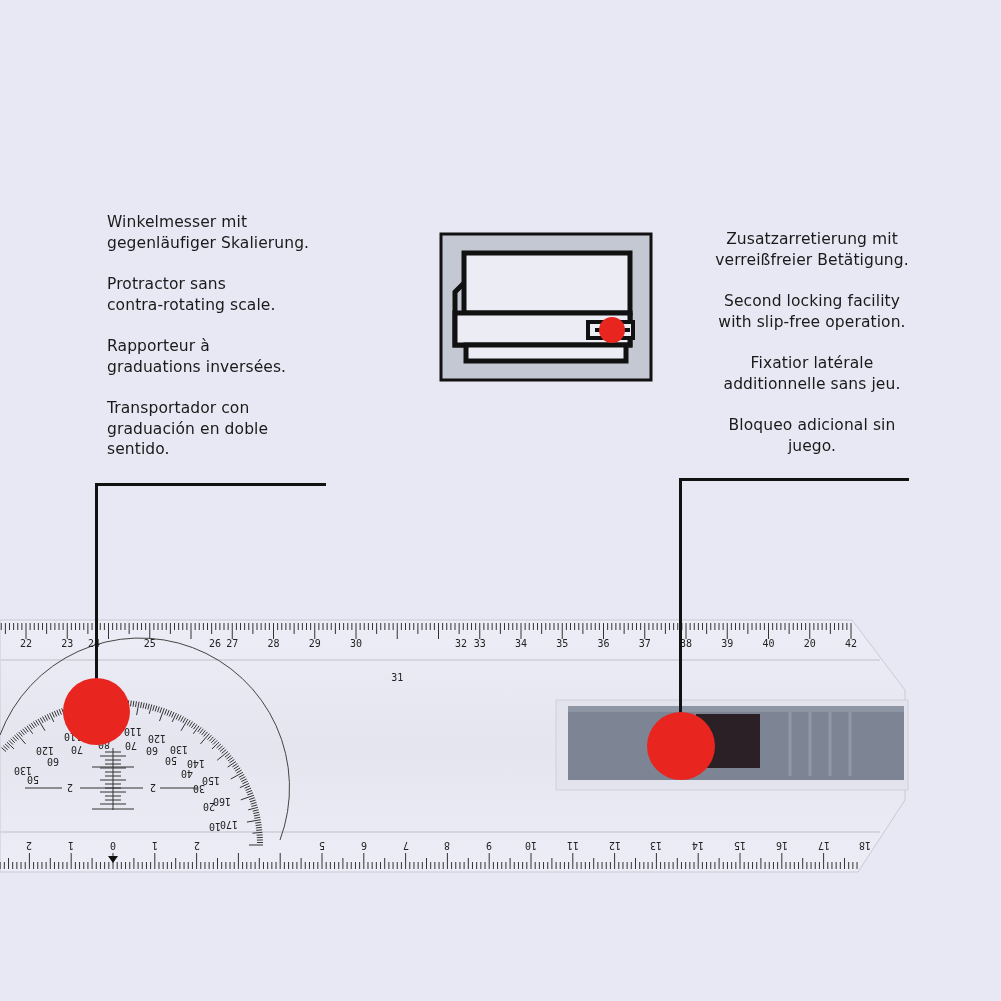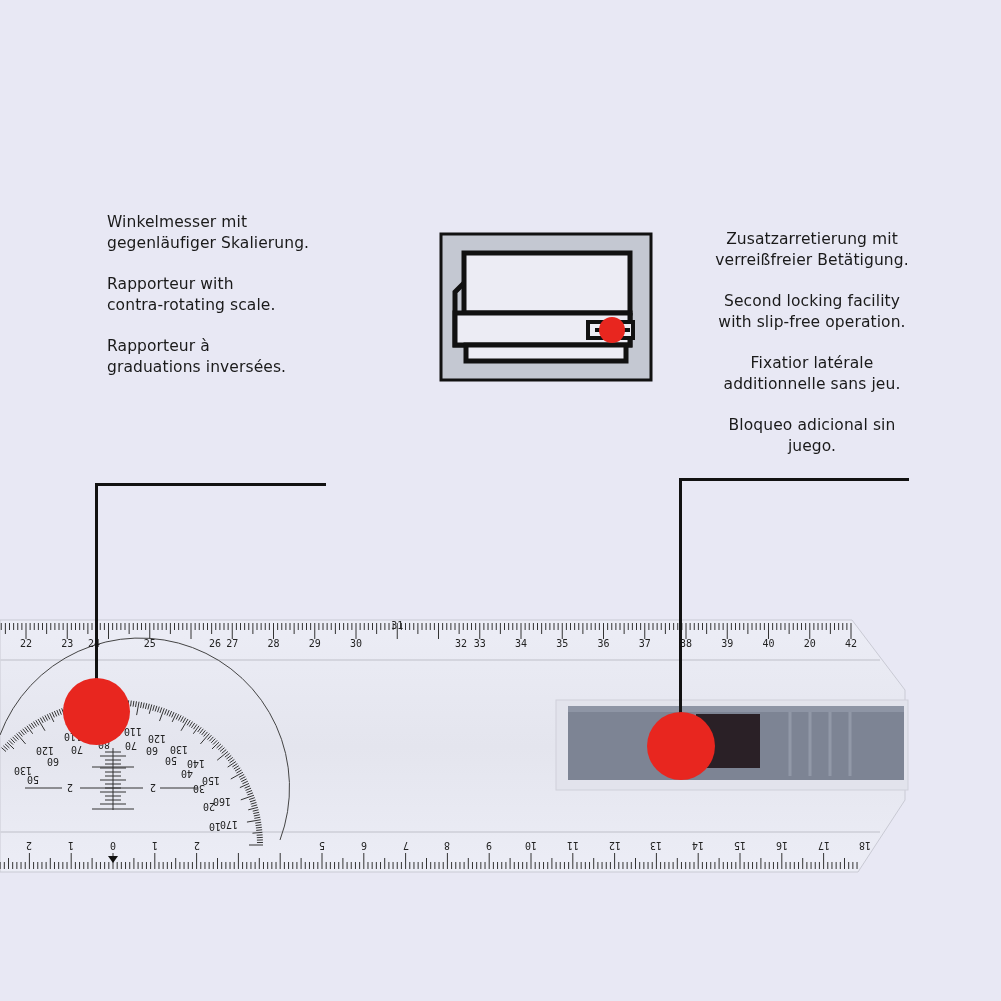--- a/index.html
+++ b/index.html
@@ -13,24 +13,27 @@
   .tick-label.flip{transform:translateX(-50%) rotate(180deg);}
   .dot{position:absolute;border-radius:50%;background:#e8261f;}
   svg{position:absolute;left:0;top:0;}
 </style>
 </head>
 <body>
 
 <div id="left-callout" class="callout">
   <p>Winkelmesser mit
 gegenläufiger Skalierung.</p>
-  <p>Rapporteur with
+  <p>Protractor sans
 contra-rotating scale.</p>
   <p>Rapporteur à
 graduations inversées.</p>
+  <p>Transportador con
+graduación en doble
+sentido.</p>
 </div>
 
 <div id="right-callout" class="callout">
   <p>Zusatzarretierung mit
 verreißfreier Betätigung.</p>
   <p>Second locking facility
 with slip-free operation.</p>
   <p>Fixatior  latérale
 additionnelle sans jeu.</p>
   <p>Bloqueo adicional sin
@@ -665,21 +668,21 @@
 <div id="top-labels">
     <span class="tick-label" style="left: 26px; top: 638px;">22</span>
     <span class="tick-label" style="left: 67.25px; top: 638px;">23</span>
     <span class="tick-label" style="left: 94px; top: 638px;">24</span>
     <span class="tick-label" style="left: 149.75px; top: 638px;">25</span>
     <span class="tick-label" style="left: 191px; top: 638px; margin-left: 24px;">26</span>
     <span class="tick-label" style="left: 232.25px; top: 638px;">27</span>
     <span class="tick-label" style="left: 273.5px; top: 638px;">28</span>
     <span class="tick-label" style="left: 314.75px; top: 638px;">29</span>
     <span class="tick-label" style="left: 356px; top: 638px;">30</span>
-    <span class="tick-label" style="left: 397.25px; top: 620px;">31</span>
+    <span class="tick-label" style="left: 397.25px; top: 672px;">31</span>
     <span class="tick-label" style="left: 461px; top: 638px;">32</span>
     <span class="tick-label" style="left: 479.75px; top: 638px;">33</span>
     <span class="tick-label" style="left: 521px; top: 638px;">34</span>
     <span class="tick-label" style="left: 562.25px; top: 638px;">35</span>
     <span class="tick-label" style="left: 603.5px; top: 638px;">36</span>
     <span class="tick-label" style="left: 644.75px; top: 638px;">37</span>
     <span class="tick-label" style="left: 686px; top: 638px;">38</span>
     <span class="tick-label" style="left: 727.25px; top: 638px;">39</span>
     <span class="tick-label" style="left: 768.5px; top: 638px;">40</span>
     <span class="tick-label" style="left: 809.75px; top: 638px;">20</span>

